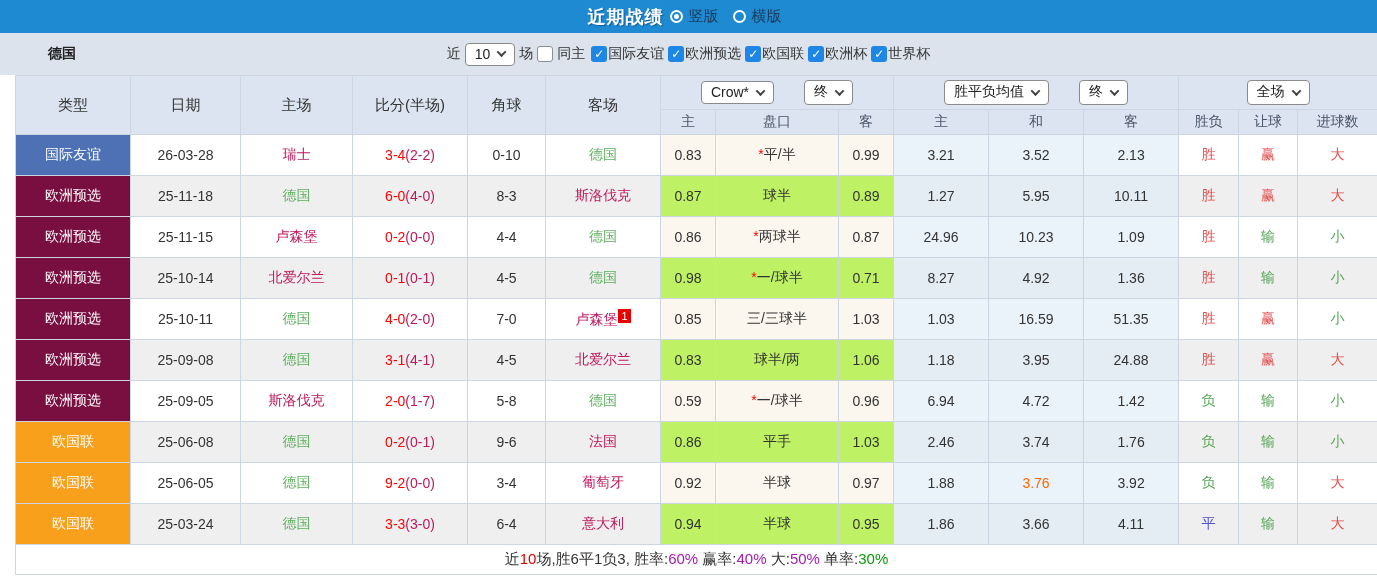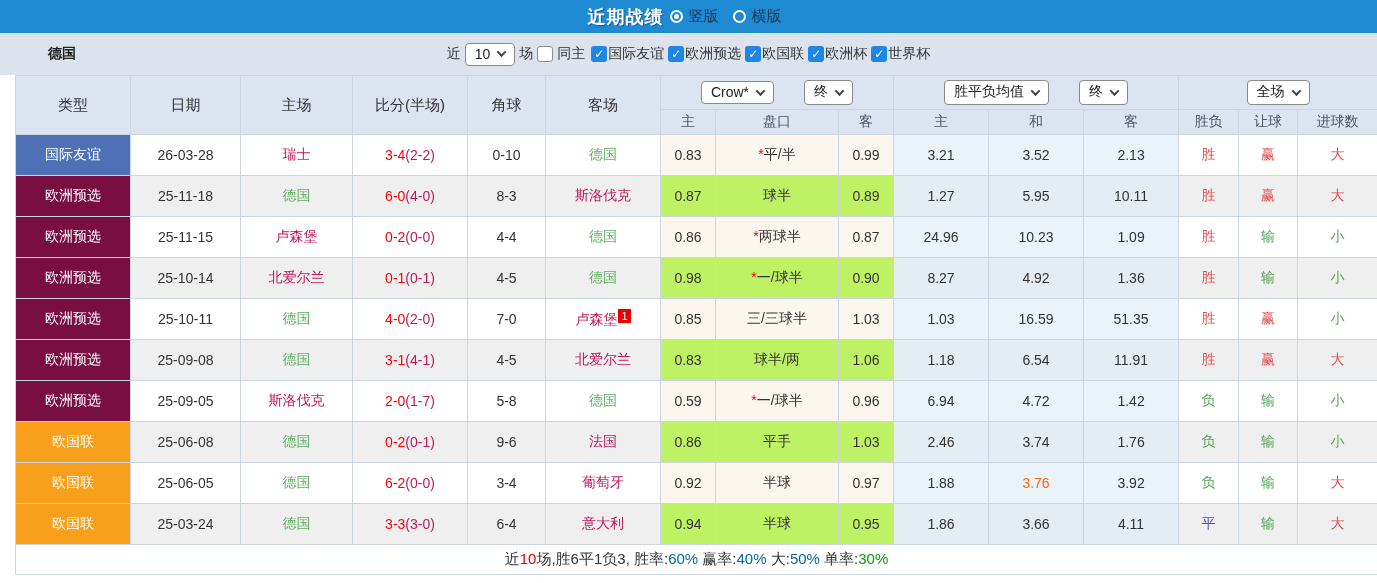--- a/index.html
+++ b/index.html
@@ -50,21 +50,21 @@
   .dark  { color:#be185d; }
   .star  { color:#f00; }
   .hl    { color:#ff6600 !important; }
   .r { color:#e34b4b; }
   .g { color:#56a556; }
   .b { color:#5050d0; }
   .badge1 { background:#e60000; color:#fff; font-size:11px; padding:0 3px; margin-left:1px; vertical-align:4px; line-height:14px; display:inline-block; }
   tfoot td { height:30px; background:#fff; font-size:15px; color:#333; }
   .seg-d  { color:#333; }
   .seg-rd { color:#e00000; }
-  .seg-bl { color:#0369a1; }
+  .seg-bl { color:#a21caf; }
   .seg-gr { color:#0a9a0a; }
 </style>
 </head>
 <body>
 
 <div class="page">
 
   <div class="topbar">
     <span class="title">近期战绩</span>
     <span class="radio on"></span>
@@ -232,21 +232,21 @@
         </tr>
         <tr class="even">
           <td class="c-type t-maroon">欧洲预选</td>
           <td>25-10-14</td>
           <td><span class="dark">北爱尔兰</span></td>
           <td><span class="red">0-1</span><span class="dark">(0-1)</span></td>
           <td>4-5</td>
           <td><span class="green">德国</span></td>
           <td class="c-odds">0.98</td>
           <td class="c-odds"><span class="star">*</span>一/球半</td>
-          <td class="c-odds">0.90</td>
+          <td class="c-odds">0.71</td>
           <td class="c-avg">8.27</td>
           <td class="c-avg ">4.92</td>
           <td class="c-avg">1.36</td>
           <td class="r">胜</td>
           <td class="g">输</td>
           <td class="g">小</td>
         </tr>
         <tr class="odd">
           <td class="c-type t-maroon">欧洲预选</td>
           <td>25-10-11</td>
@@ -268,22 +268,22 @@
           <td class="c-type t-maroon">欧洲预选</td>
           <td>25-09-08</td>
           <td><span class="green">德国</span></td>
           <td><span class="red">3-1</span><span class="dark">(4-1)</span></td>
           <td>4-5</td>
           <td><span class="dark">北爱尔兰</span></td>
           <td class="c-odds">0.83</td>
           <td class="c-odds">球半/两</td>
           <td class="c-odds">1.06</td>
           <td class="c-avg">1.18</td>
-          <td class="c-avg ">6.54</td>
-          <td class="c-avg">11.91</td>
+          <td class="c-avg ">3.95</td>
+          <td class="c-avg">24.88</td>
           <td class="r">胜</td>
           <td class="r">赢</td>
           <td class="r">大</td>
         </tr>
         <tr class="odd">
           <td class="c-type t-maroon">欧洲预选</td>
           <td>25-09-05</td>
           <td><span class="dark">斯洛伐克</span></td>
           <td><span class="red">2-0</span><span class="dark">(1-7)</span></td>
           <td>5-8</td>
@@ -312,21 +312,21 @@
           <td class="c-avg ">3.74</td>
           <td class="c-avg">1.76</td>
           <td class="g">负</td>
           <td class="g">输</td>
           <td class="g">小</td>
         </tr>
         <tr class="odd">
           <td class="c-type t-orange">欧国联</td>
           <td>25-06-05</td>
           <td><span class="green">德国</span></td>
-          <td><span class="red">6-2</span><span class="dark">(0-0)</span></td>
+          <td><span class="red">9-2</span><span class="dark">(0-0)</span></td>
           <td>3-4</td>
           <td><span class="dark">葡萄牙</span></td>
           <td class="c-odds">0.92</td>
           <td class="c-odds">半球</td>
           <td class="c-odds">0.97</td>
           <td class="c-avg">1.88</td>
           <td class="c-avg hl">3.76</td>
           <td class="c-avg">3.92</td>
           <td class="g">负</td>
           <td class="g">输</td>

